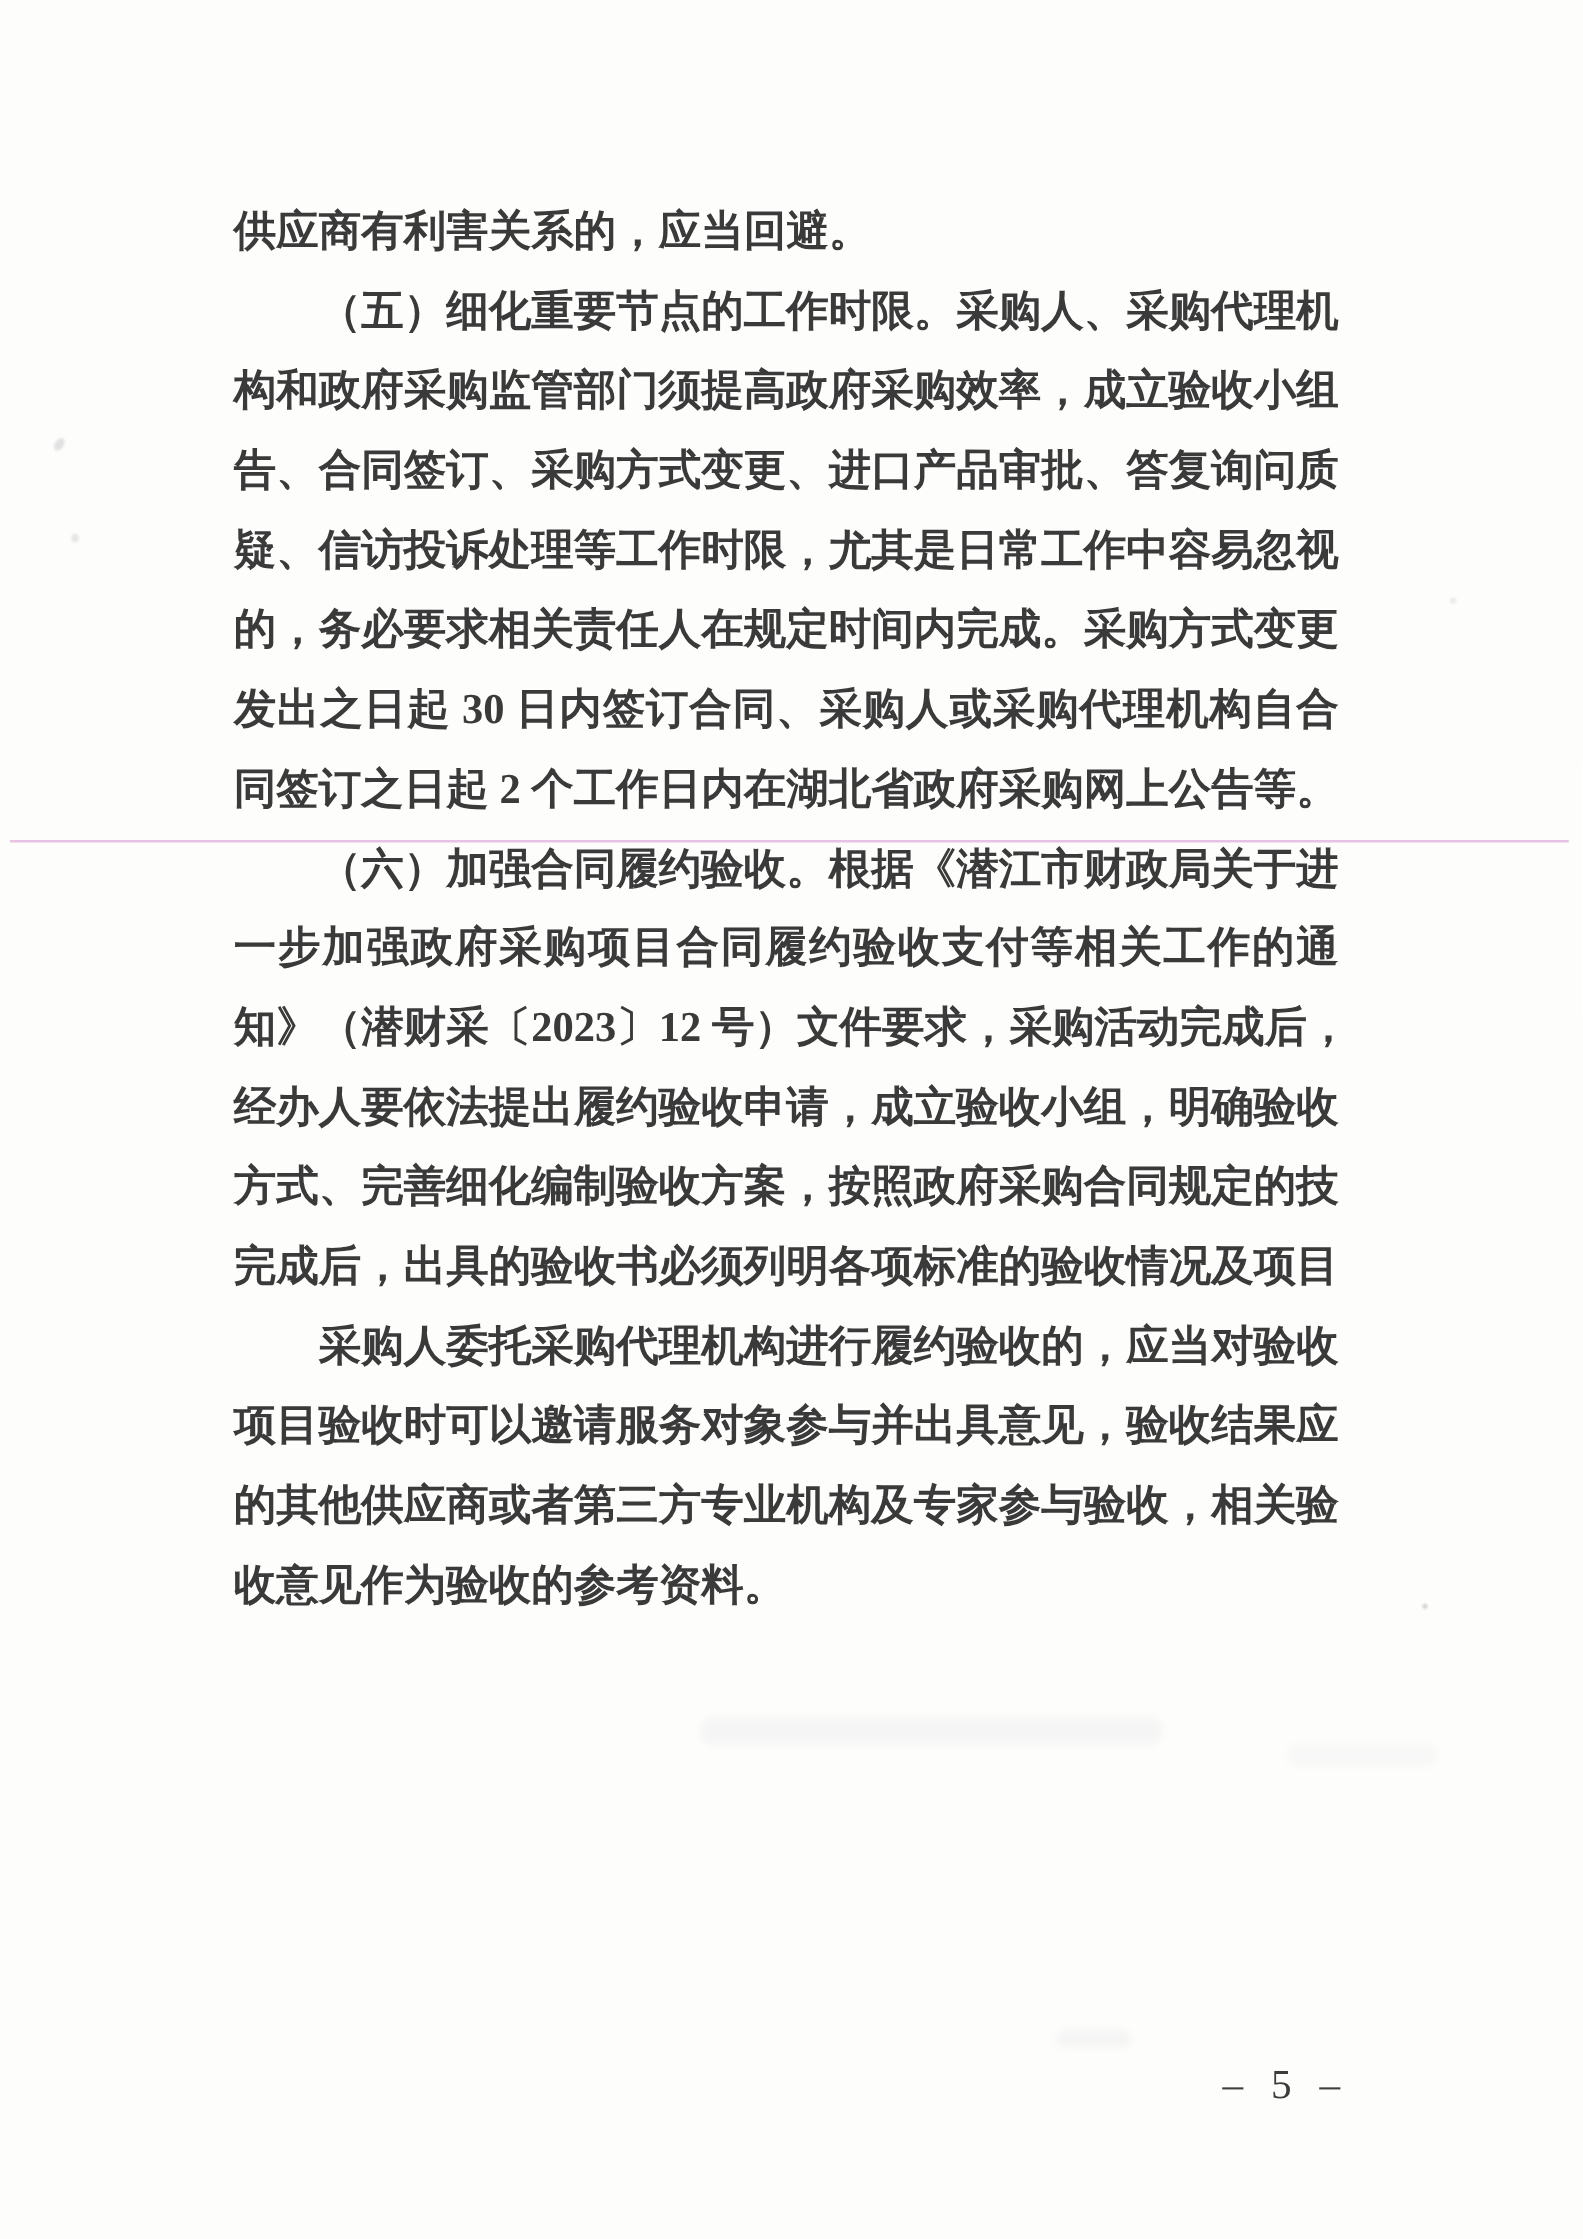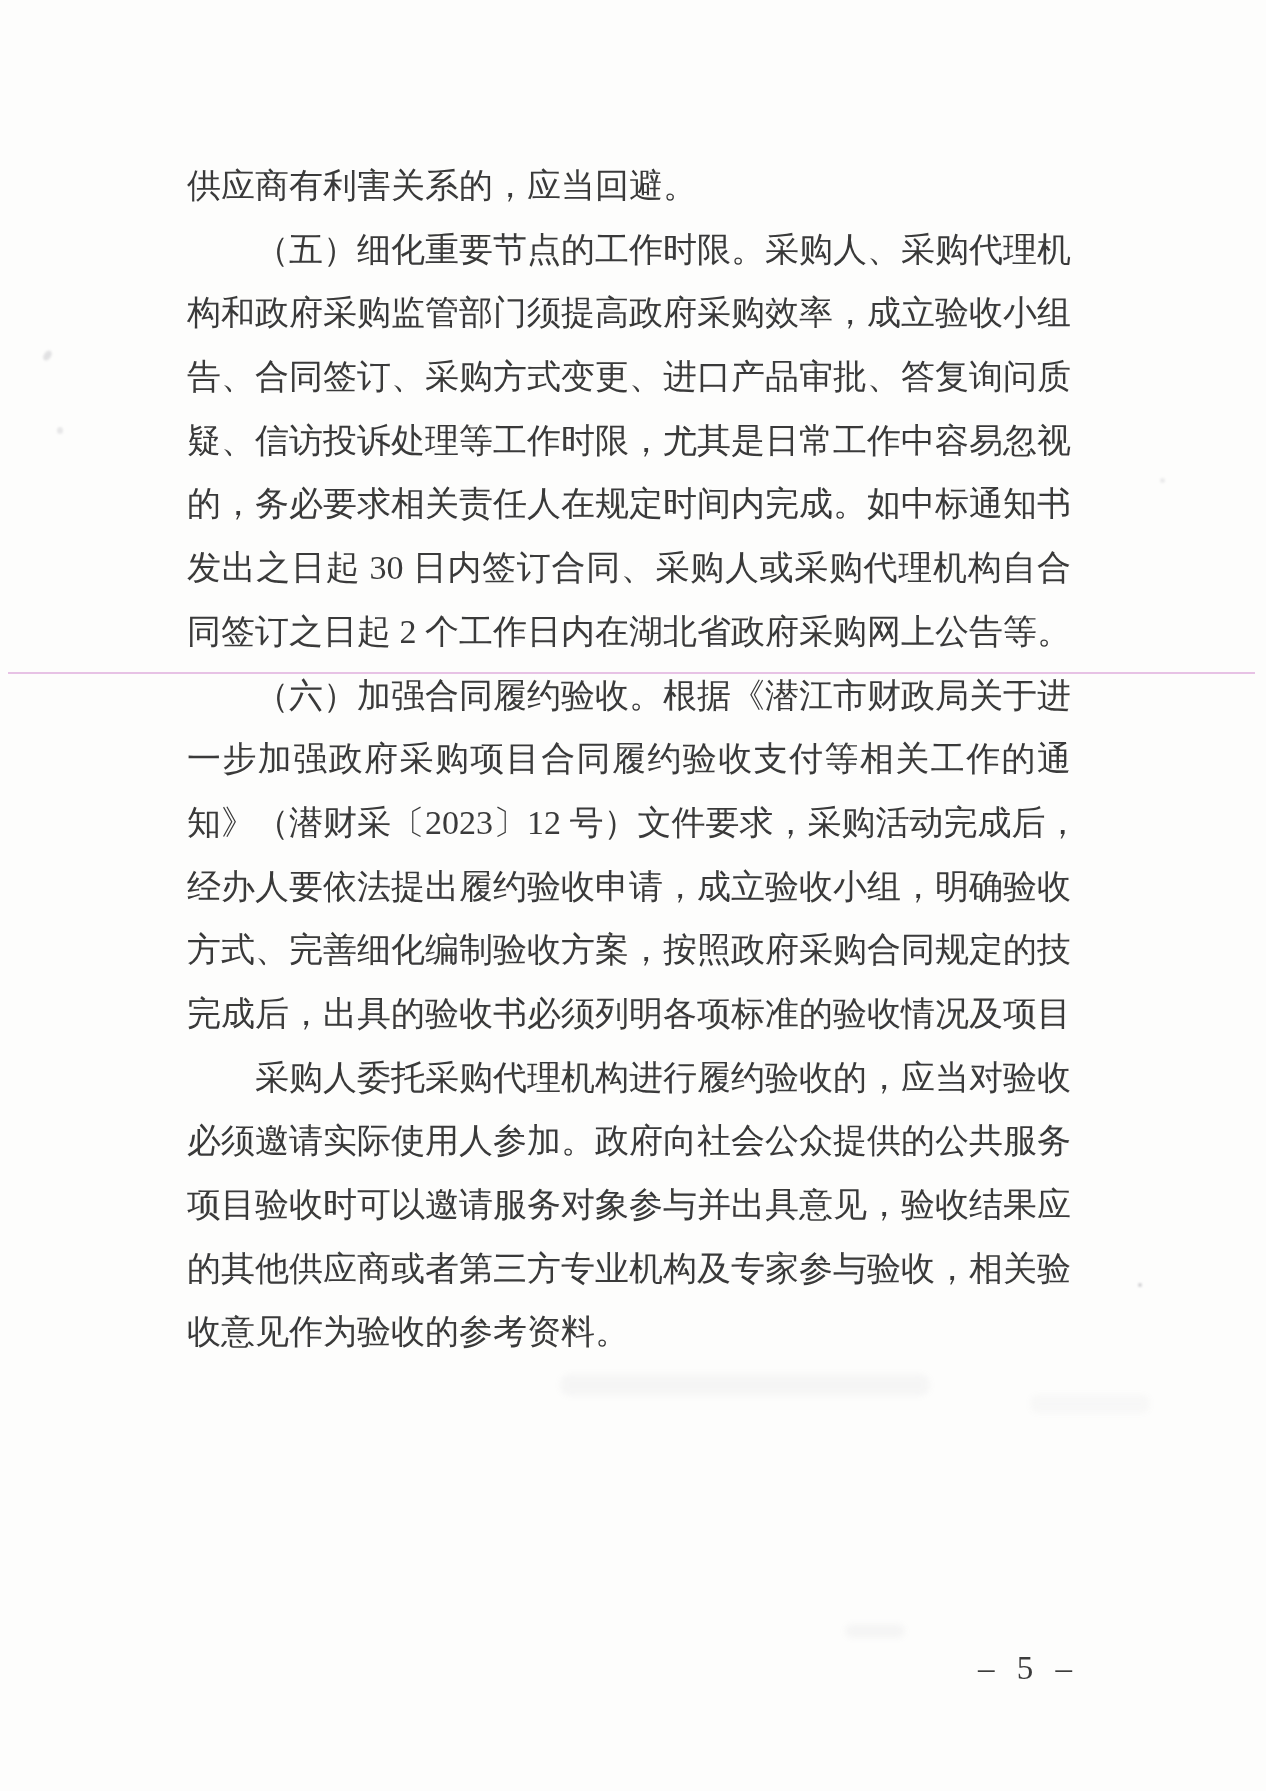--- a/index.html
+++ b/index.html
@@ -19,20 +19,21 @@
     height: 1791px;
     background: #fdfdfc;
   }
   
   .doc-body {
     position: absolute;
     left: 187px;
     top: 154px;
     width: 884px;
     color: #3a3a3a;
+    font-weight: bold;
   }
   .line {
     height: 63.7px;
     line-height: 63.7px;
     font-size: 34px;
     letter-spacing: 0px;
     white-space: nowrap;
     text-align: justify;
     text-align-last: justify;
     -moz-text-align-last: justify;
@@ -95,31 +96,30 @@
 <body>
 
 <div class="page">
 
   <div class="doc-body" id="doc-body">
       <div class="line last">供应商有利害关系的，应当回避。</div>
       <div class="line indent">（五）细化重要节点的工作时限。采购人、采购代理机</div>
       <div class="line">构和政府采购监管部门须提高政府采购效率，成立验收小组</div>
       <div class="line">告、合同签订、采购方式变更、进口产品审批、答复询问质</div>
       <div class="line">疑、信访投诉处理等工作时限，尤其是日常工作中容易忽视</div>
-      <div class="line">的，务必要求相关责任人在规定时间内完成。如中标通知书</div>
+      <div class="line">的，务必要求相关责任人在规定时间内完成。采购方式变更</div>
       <div class="line">发出之日起 30 日内签订合同、采购人或采购代理机构自合</div>
       <div class="line last">同签订之日起 2 个工作日内在湖北省政府采购网上公告等。</div>
       <div class="line indent">（六）加强合同履约验收。根据《潜江市财政局关于进</div>
       <div class="line">一步加强政府采购项目合同履约验收支付等相关工作的通</div>
       <div class="line">知》（潜财采〔2023〕12 号）文件要求，采购活动完成后，</div>
       <div class="line">经办人要依法提出履约验收申请，成立验收小组，明确验收</div>
       <div class="line">方式、完善细化编制验收方案，按照政府采购合同规定的技</div>
       <div class="line">完成后，出具的验收书必须列明各项标准的验收情况及项目</div>
       <div class="line indent">采购人委托采购代理机构进行履约验收的，应当对验收</div>
-      <div class="line">必须邀请实际使用人参加。政府向社会公众提供的公共服务</div>
       <div class="line">项目验收时可以邀请服务对象参与并出具意见，验收结果应</div>
       <div class="line">的其他供应商或者第三方专业机构及专家参与验收，相关验</div>
       <div class="line last">收意见作为验收的参考资料。</div>
     </div>
 
   <div class="divider" style="background: rgb(227, 183, 224);"></div>
 
   <div class="pageno">– 5 –</div>
 
   <div class="artifact speck-a"></div>

